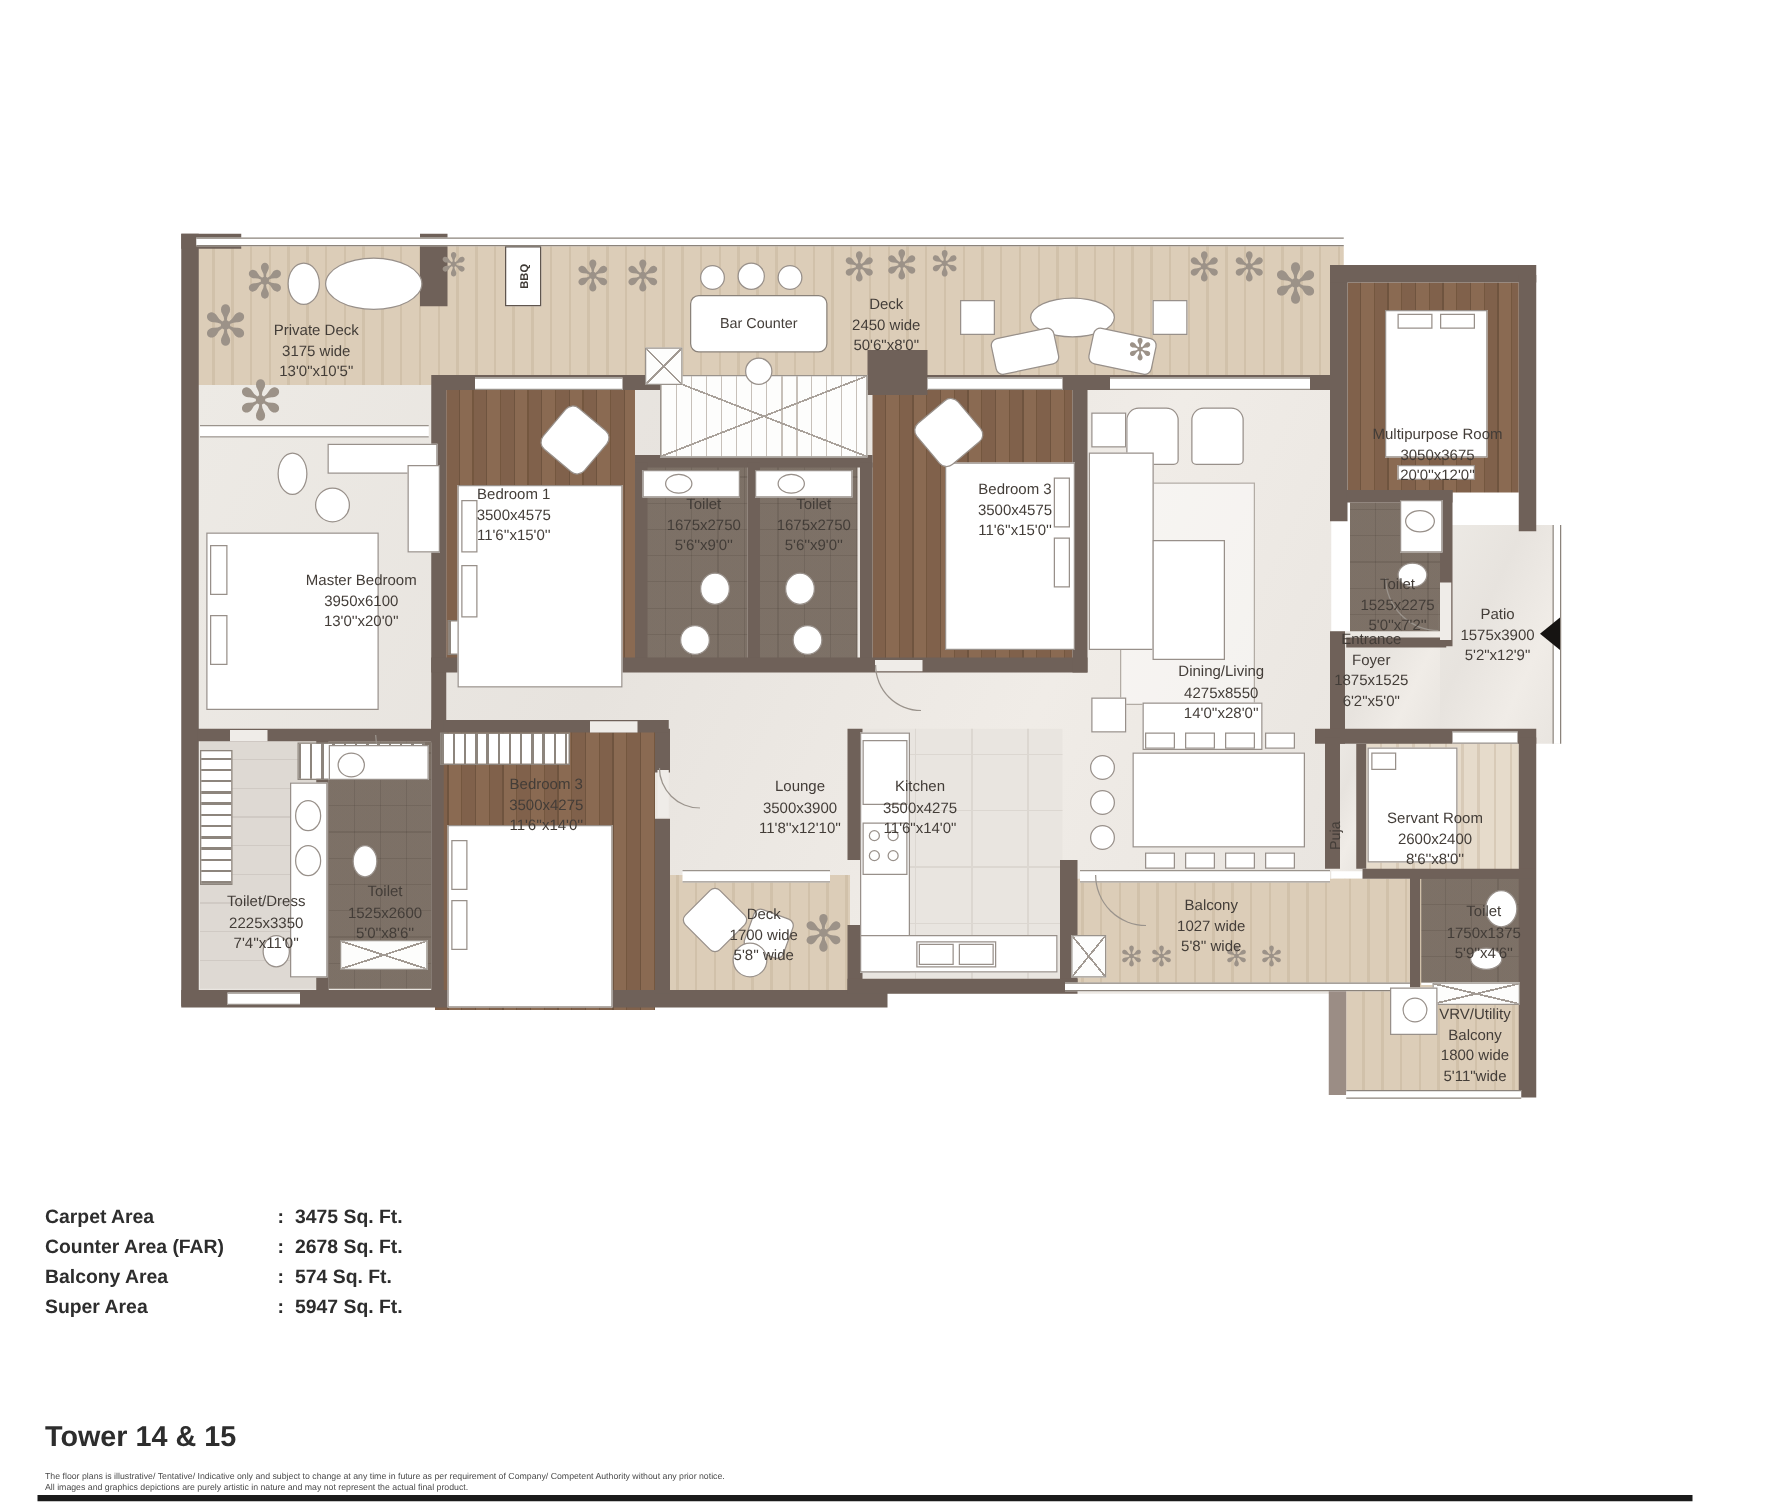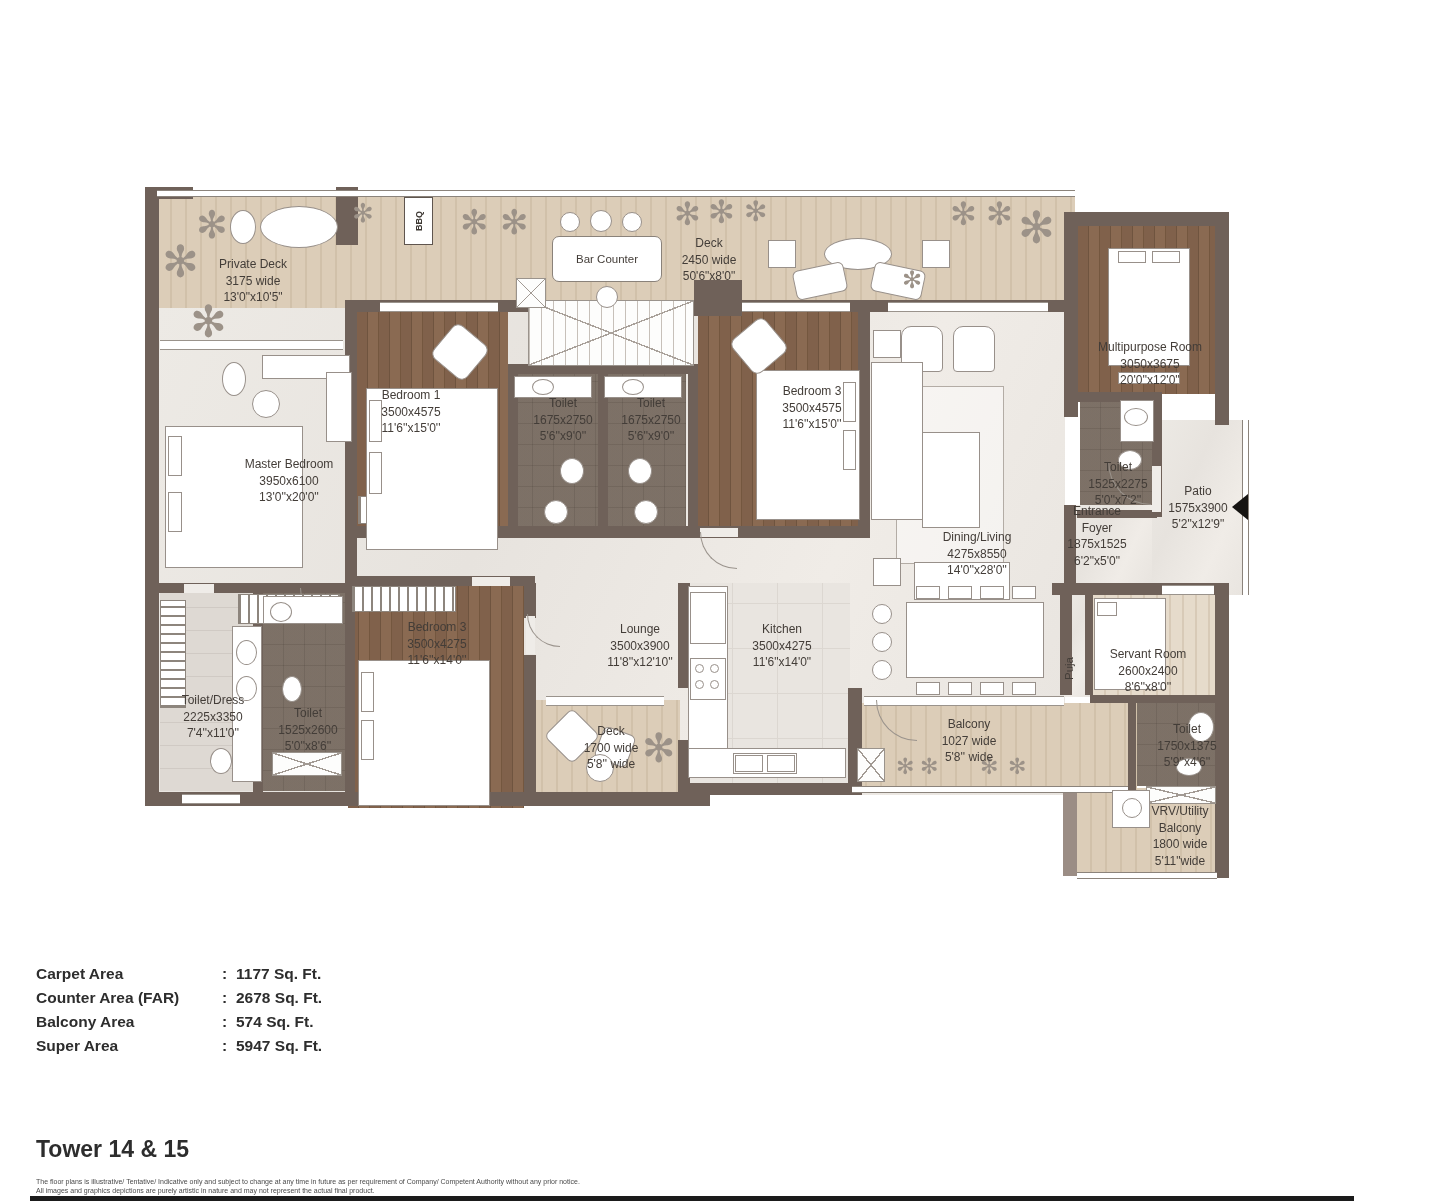--- a/index.html
+++ b/index.html
@@ -347,31 +347,31 @@
   <div class="rlbl" style="left:437px;top:644px">
     <div>Bedroom 3</div>
     <div>3500x4275</div>
     <div>11'6''x14'0''</div>
   </div>
   <div class="rlbl" style="left:640px;top:646px">
     <div>Lounge</div>
     <div>3500x3900</div>
     <div>11'8''x12'10''</div>
   </div>
-  <div class="rlbl" style="left:782px;top:646px">
+  <div class="rlbl" style="left:736px;top:646px">
     <div>Kitchen</div>
     <div>3500x4275</div>
     <div>11'6"x14'0"</div>
   </div>
   <div class="rlbl" style="left:611px;top:748px">
     <div>Deck</div>
     <div>1700 wide</div>
     <div>5'8'' wide</div>
   </div>
-  <div class="rlbl" style="left:213px;top:717px">
+  <div class="rlbl" style="left:213px;top:738px">
     <div>Toilet/Dress</div>
     <div>2225x3350</div>
     <div>7'4''x11'0''</div>
   </div>
   <div class="rlbl" style="left:308px;top:730px">
     <div>Toilet</div>
     <div>1525x2600</div>
     <div>5'0''x8'6''</div>
   </div>
   <div class="rlbl" style="left:969px;top:741px">
@@ -396,21 +396,21 @@
     <div>5'11"wide</div>
   </div>
   <div class="puja vtxt" style="left:1063px;top:620px;height:60px">Puja</div>
 
   <div class="arrow" style="left:1232px;top:494px"></div>
 
   <div class="areas">
     <div class="arow">
       <span>Carpet Area</span>
         <span>:</span>
-        <span>1177 Sq. Ft.</span>
+        <span>3475 Sq. Ft.</span>
     </div>
     <div class="arow">
       <span>Counter Area (FAR)</span>
         <span>:</span>
         <span>2678 Sq. Ft.</span>
     </div>
     <div class="arow">
       <span>Balcony Area</span>
         <span>:</span>
         <span>574 Sq. Ft.</span>

